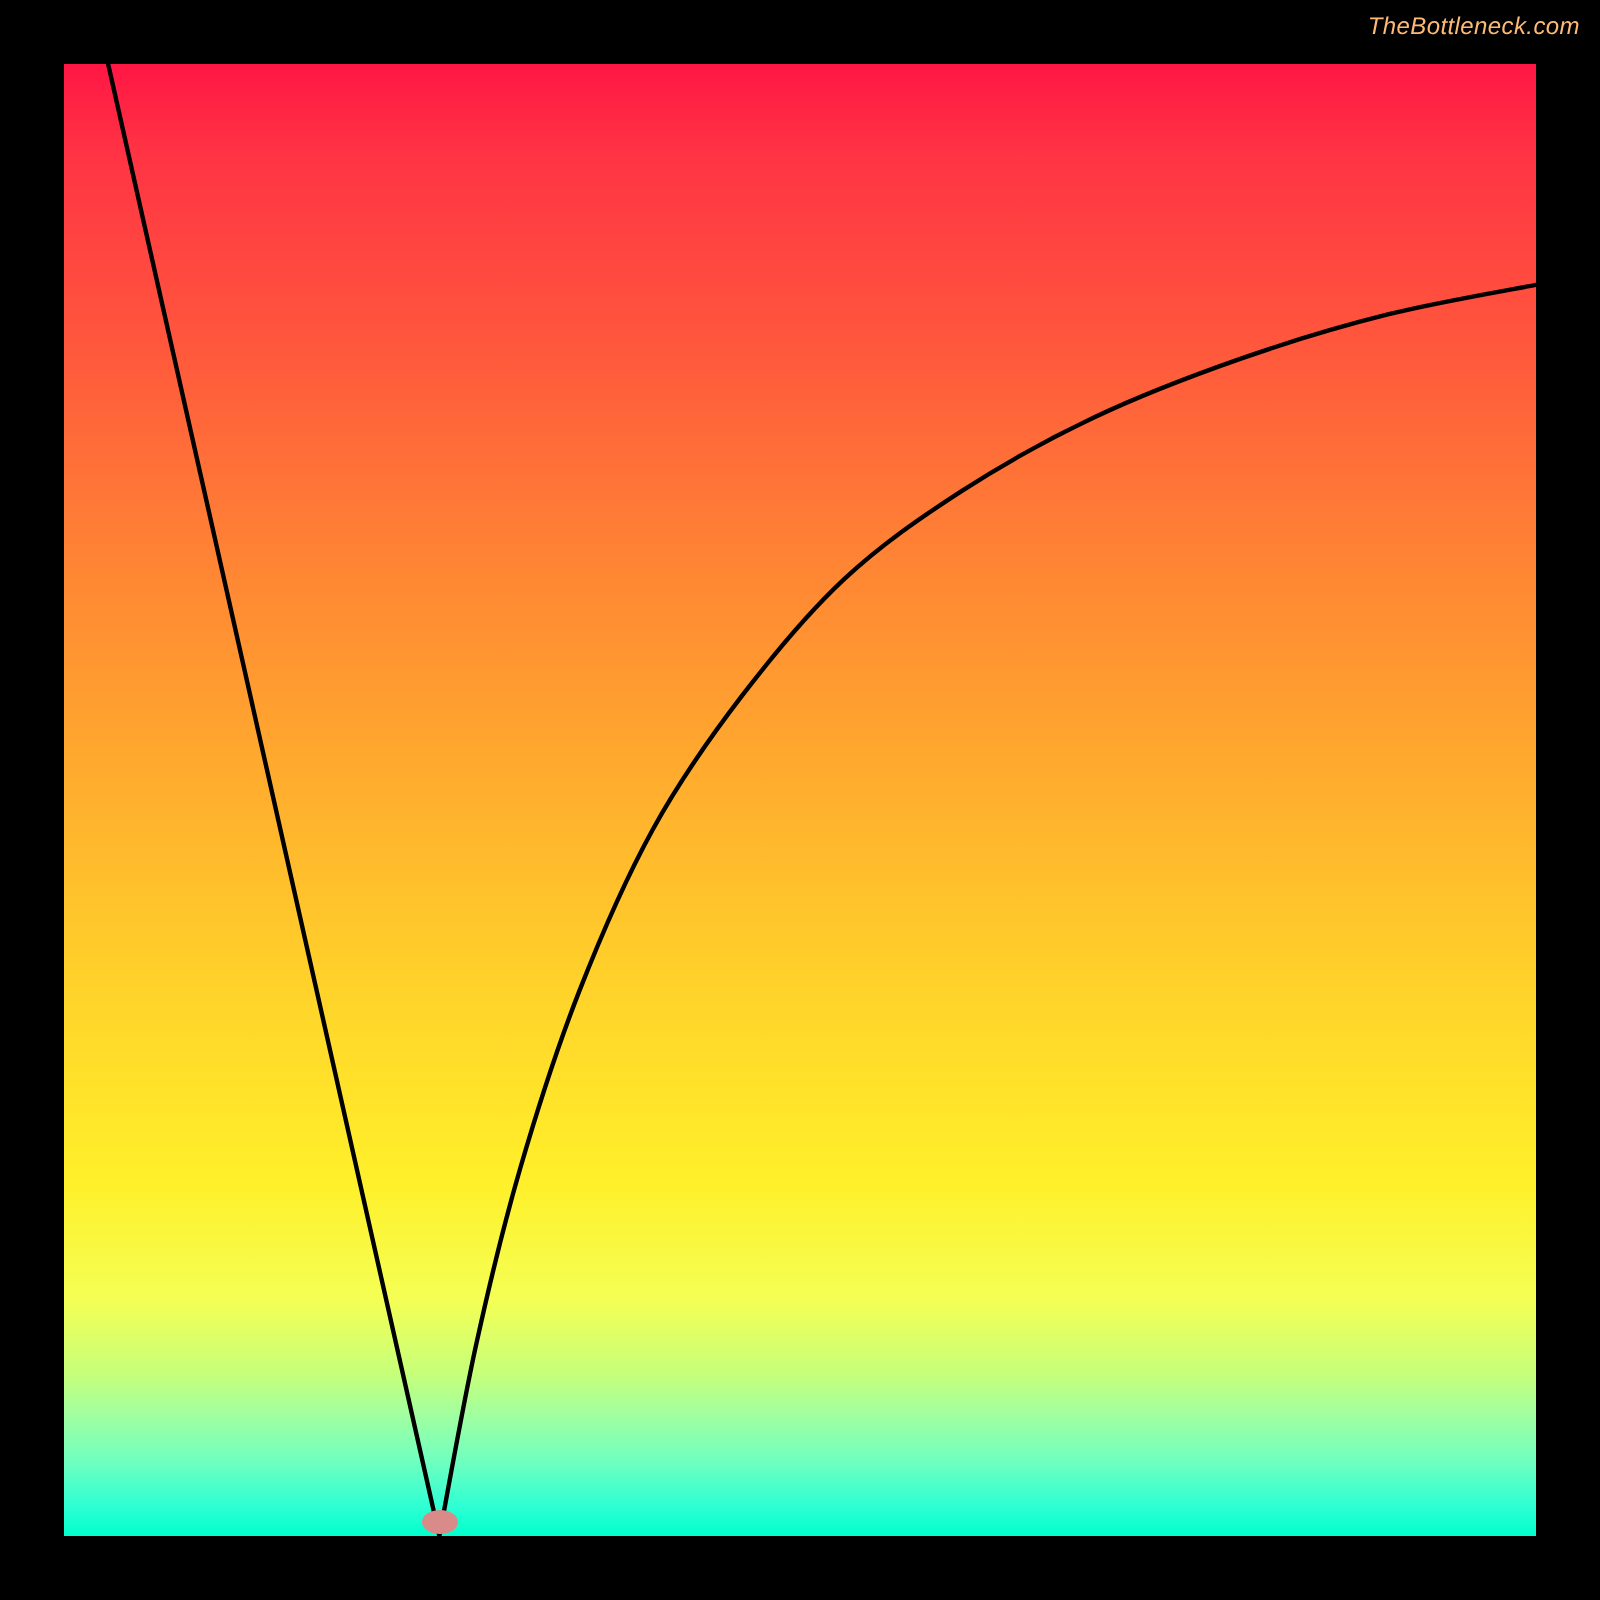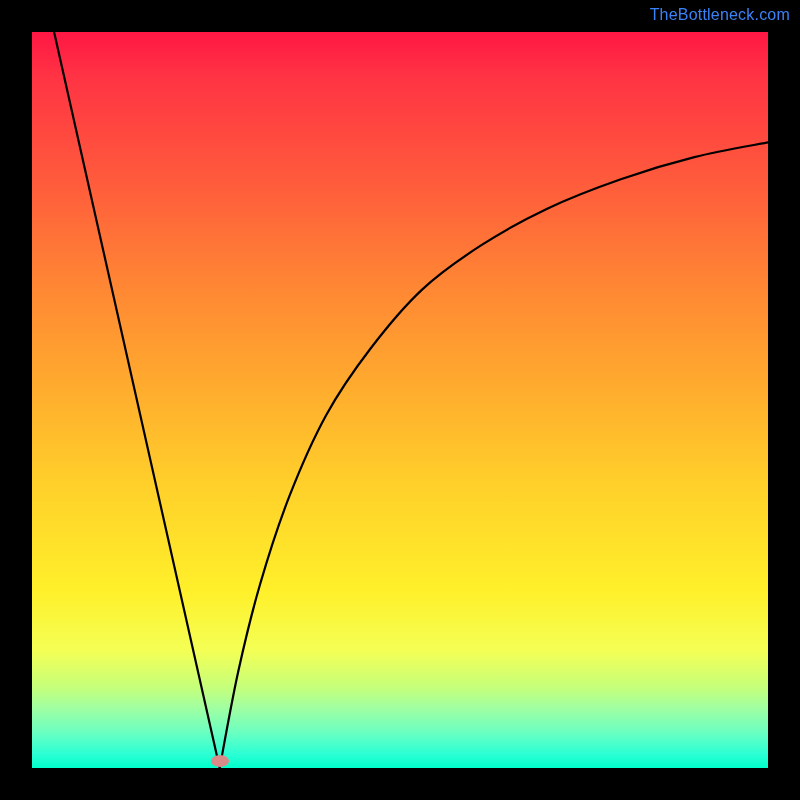--- a/index.html
+++ b/index.html
@@ -38,24 +38,25 @@
       #6effc0 95%,
       #2effd4 98%,
       #00ffcc 100%
     );
   }
   .watermark {
     position: absolute;
     top: 6px;
     right: 10px;
     font-family: Arial, Helvetica, sans-serif;
-    font-size: 16px;
-    color: #3b82f6;
+    font-size: 12px;
+    color: #fdba74;
     letter-spacing: 0.2px;
     user-select: none;
+    font-style: italic;
   }
   svg.curve {
     position: absolute;
     top: 0;
     left: 0;
     width: 736px;
     height: 736px;
   }
   .dot {
     position: absolute;

